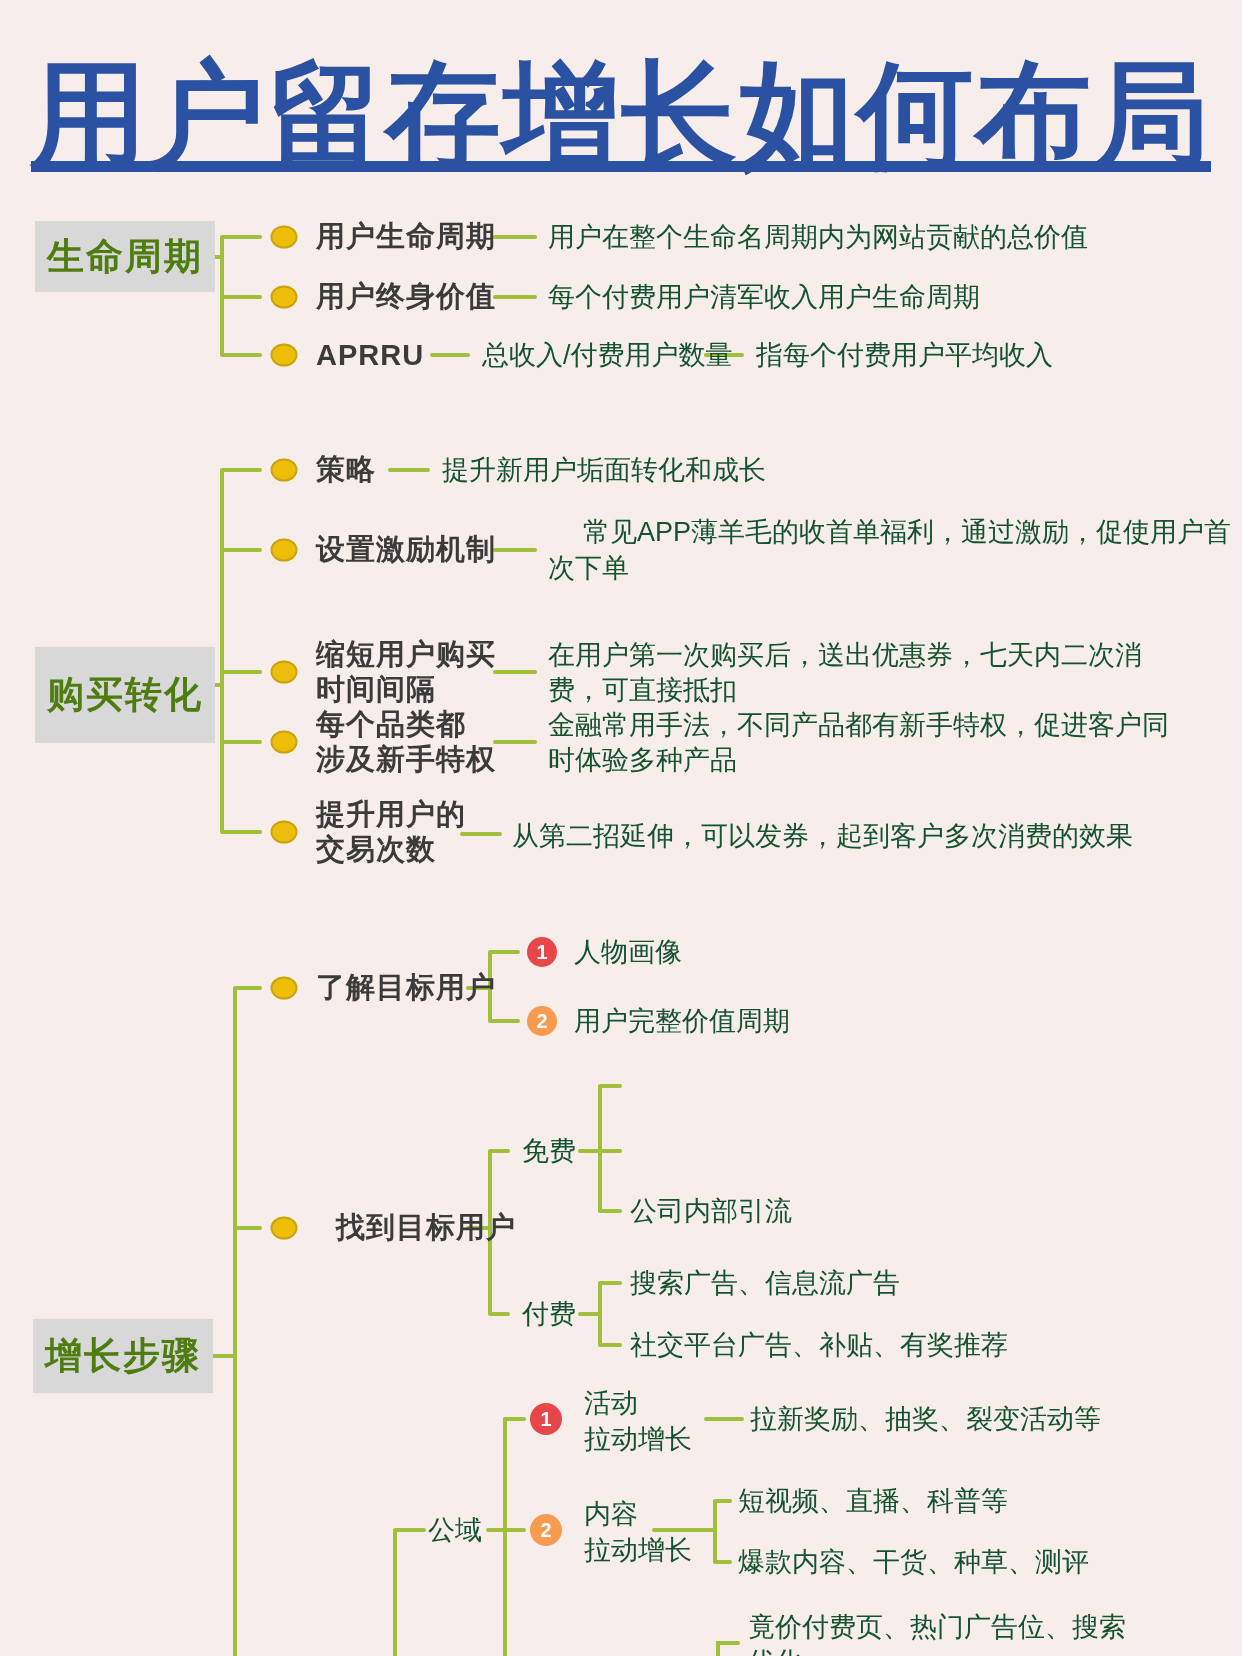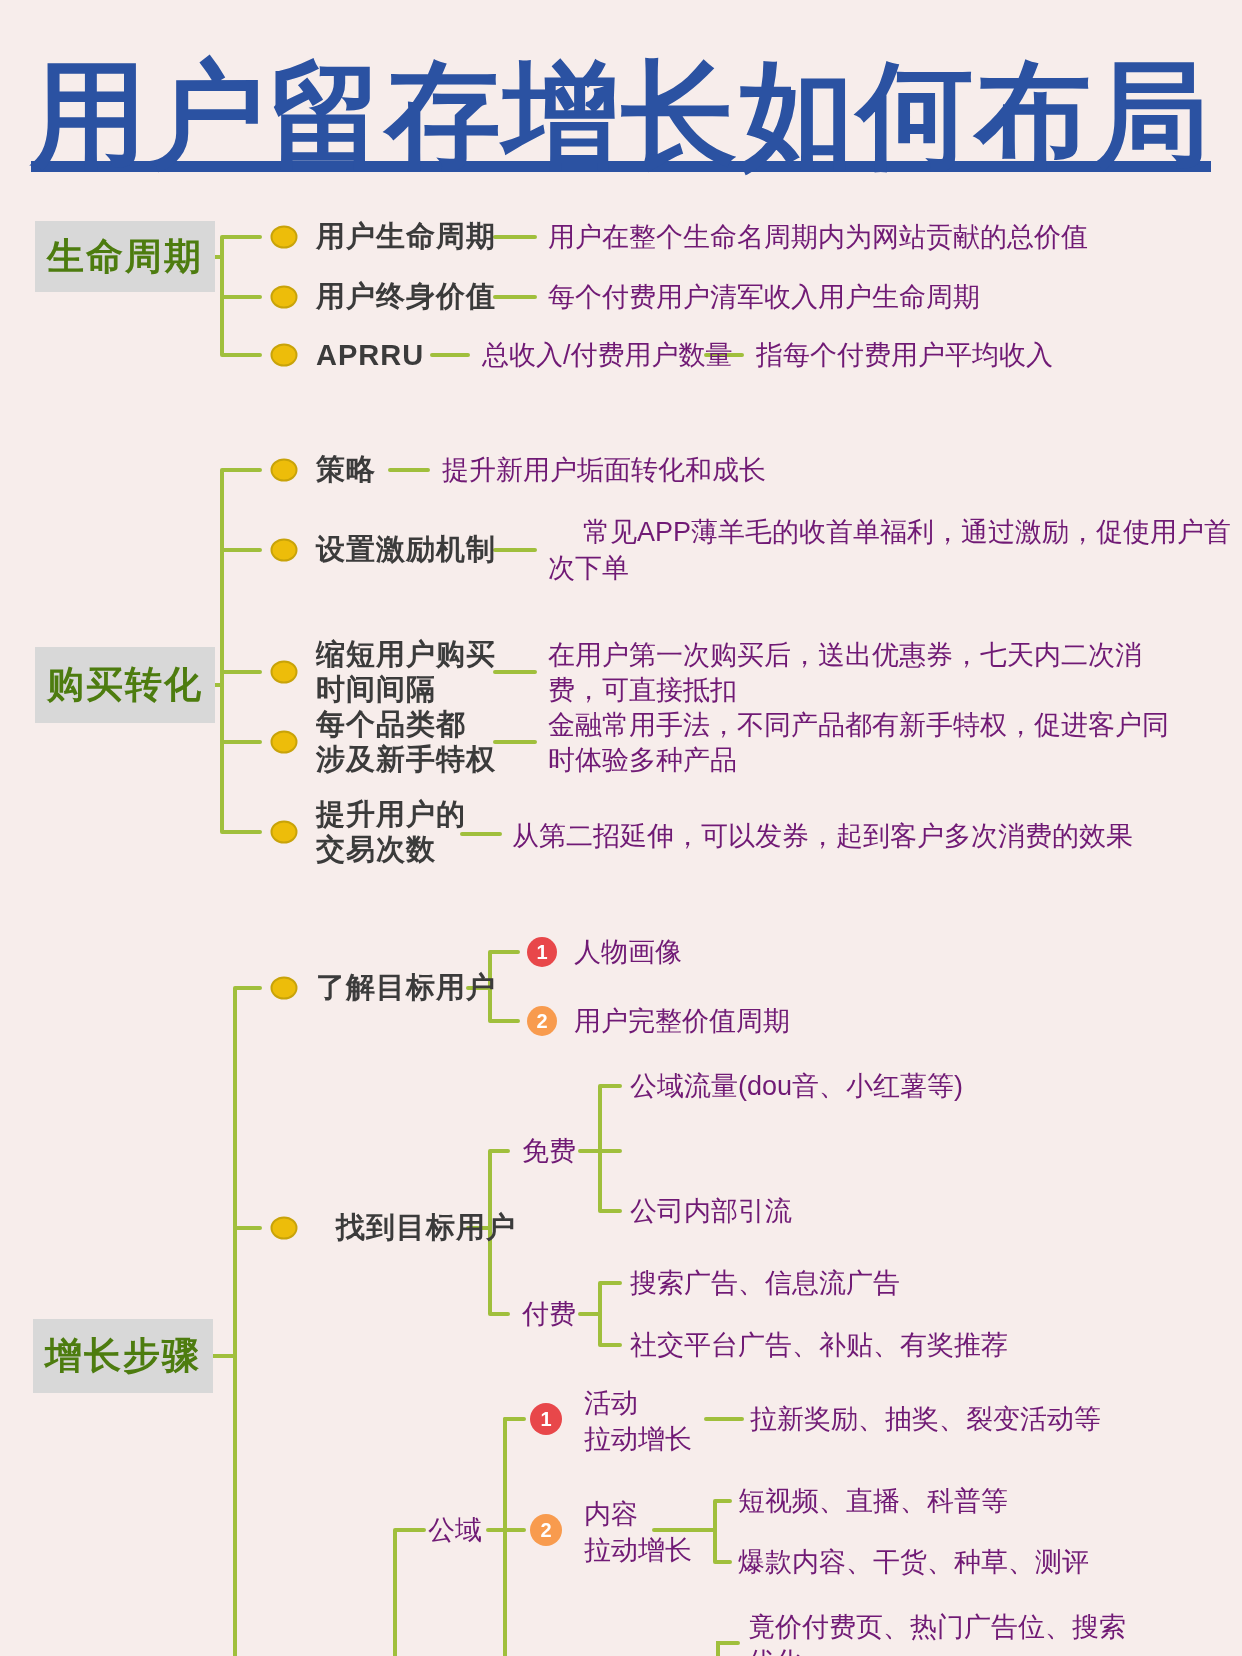--- a/index.html
+++ b/index.html
@@ -5,21 +5,21 @@
   html,body{margin:0;padding:0;background:#f7edeb;}
   #canvas{position:relative;width:1242px;height:1656px;background:#f7edeb;overflow:hidden;
           font-family:"Liberation Sans","DejaVu Sans",sans-serif;}
   #lines{position:absolute;left:0;top:0;z-index:1;}
   .title{position:absolute;left:0;top:38px;width:100%;text-align:center;
          font-size:116px;font-weight:900;color:#2b52a2;letter-spacing:2px;white-space:nowrap;z-index:2;text-decoration:underline;}
   .gbox{position:absolute;background:#d8d8d8;display:flex;align-items:center;justify-content:center;
         font-size:37px;font-weight:bold;color:#4d7c0f;z-index:2;letter-spacing:2px;}
   .label{position:absolute;font-weight:bold;font-size:29px;color:#3b3b3b;white-space:nowrap;
          transform:translateY(-50%);z-index:2;letter-spacing:1px;}
-  .desc{position:absolute;font-size:27px;color:#701a75;white-space:nowrap;
+  .desc{position:absolute;font-size:27px;color:#14532d;white-space:nowrap;
         transform:translateY(-50%);z-index:2;}
   .bullet{position:absolute;width:27px;height:23px;border-radius:50%;background:#edbd0a;
           border:2px solid #c8a309;box-sizing:border-box;transform:translate(-50%,-50%);z-index:3;}
   .badge{position:absolute;width:30px;height:30px;border-radius:50%;color:#fff;font-weight:bold;
          font-size:20px;display:flex;align-items:center;justify-content:center;
          transform:translate(-50%,-50%);z-index:3;}
   .badge.red{background:#e8474a;}
   .badge.orange{background:#f89b4e;}
 </style>
 </head>
@@ -61,21 +61,21 @@
 
   <span class="bullet" style="left:284px;top:297px;"></span>
   <span class="label" style="left:316px;top:297px;">用户终身价值</span>
   <span class="desc" style="left:548px;top:297px;">每个付费用户清军收入用户生命周期</span>
 
   <span class="bullet" style="left:284px;top:355px;"></span>
   <span class="label" style="left:316px;top:355px;">APRRU</span>
   <span class="desc" style="left:482px;top:355px;">总收入/付费用户数量</span>
   <span class="desc" style="left:756px;top:355px;">指每个付费用户平均收入</span>
 
-  <div class="gbox" style="left:35px;top:647px;width:180px;height:76px;">购买转化</div>
+  <div class="gbox" style="left:35px;top:647px;width:180px;height:96px;">购买转化</div>
 
   <span class="bullet" style="left:284px;top:470px;"></span>
   <span class="label" style="left:316px;top:470px;">策略</span>
   <span class="desc" style="left:442px;top:470px;">提升新用户垢面转化和成长</span>
 
   <span class="bullet" style="left:284px;top:550px;"></span>
   <span class="label" style="left:316px;top:550px;">设置激励机制</span>
   <span class="desc" style="left:548px;top:532px;margin-left:35px;">常见APP薄羊毛的收首单福利，通过激励，促使用户首</span>
   <span class="desc" style="left:548px;top:568px;">次下单</span>
 
@@ -102,21 +102,20 @@
   <span class="label" style="left:316px;top:988px;">了解目标用户</span>
   <span class="badge red" style="left:542px;top:952px;">1</span>
   <span class="desc" style="left:574px;top:952px;">人物画像</span>
   <span class="badge orange" style="left:542px;top:1021px;">2</span>
   <span class="desc" style="left:574px;top:1021px;">用户完整价值周期</span>
 
   <span class="bullet" style="left:284px;top:1228px;"></span>
   <span class="label" style="left:316px;top:1228px;margin-left:20px;">找到目标用户</span>
 
   <span class="desc" style="left:522px;top:1151px;">免费</span>
-  <span class="desc" style="left:630px;top:1086px;">公域流量(dou音、小红薯等)</span>
   <span class="desc" style="left:630px;top:1211px;">公司内部引流</span>
 
   <span class="desc" style="left:522px;top:1314px;">付费</span>
   <span class="desc" style="left:630px;top:1283px;">搜索广告、信息流广告</span>
   <span class="desc" style="left:630px;top:1345px;">社交平台广告、补贴、有奖推荐</span>
 
   <span class="desc" style="left:428px;top:1530px;">公域</span>
 
   <span class="badge red" style="left:546px;top:1419px;width:32px;height:32px;">1</span>
   <span class="desc" style="left:584px;top:1403px;">活动</span>

